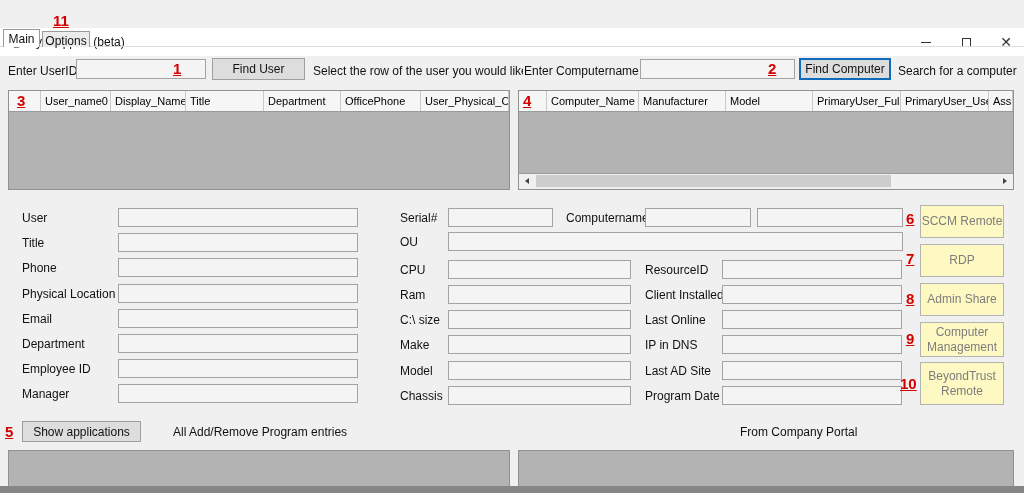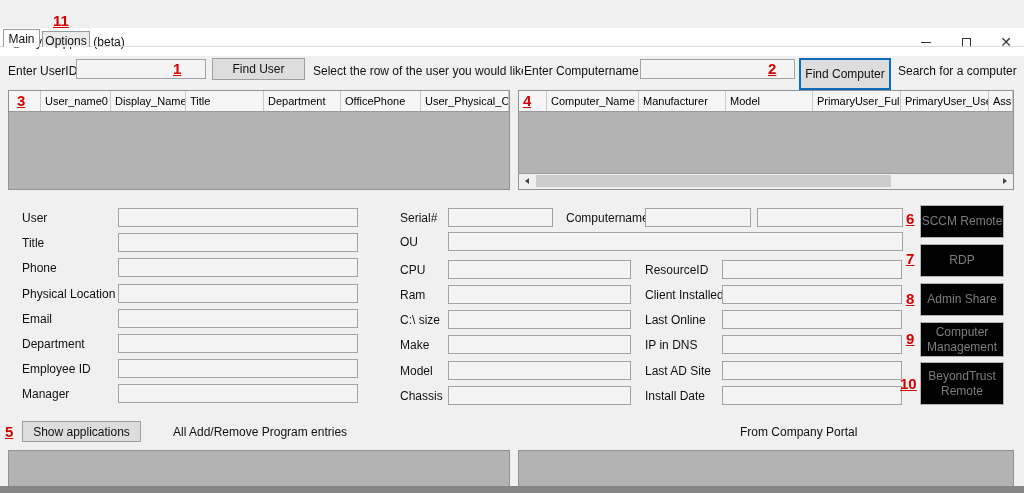--- a/index.html
+++ b/index.html
@@ -24,21 +24,21 @@
        border:1px solid #9b9b9b;border-bottom:none;padding-top:2px;cursor:default;}
   .tab-selected{left:3px;top:29px;width:37px;height:18px;background:#fff;z-index:2;}
   .tab-plain{left:42px;top:31px;width:48px;height:16px;background:#ececec;z-index:1;}
   
   .lbl{position:absolute;font-size:12px;color:#111;white-space:nowrap;}
   .tbox{position:absolute;box-sizing:border-box;height:19px;background:#f4f4f4;border:1px solid #a3a3a3;}
   input.tbox{padding:0 3px;font-size:12px;font-family:"Liberation Sans",sans-serif;height:20px;}
   .btn{position:absolute;box-sizing:border-box;background:#dddddd;border:1px solid #9e9e9e;
        font-size:12px;color:#111;display:flex;align-items:center;justify-content:center;cursor:default;}
   .btn-focus{border:1px solid #0f6cbd;box-shadow:inset 0 0 0 1px #0f6cbd;}
-  .action-btn{position:absolute;box-sizing:border-box;background:#000000;border:1px solid #b3b3b3;
+  .action-btn{position:absolute;box-sizing:border-box;background:#fef9c3;border:1px solid #b3b3b3;
        font-size:12px;color:#7d7d7d;display:flex;align-items:center;justify-content:center;
        text-align:center;line-height:1.25;cursor:default;}
   
   .grid{position:absolute;box-sizing:border-box;background:#b3b3b3;border:1px solid #919191;}
   .grid-header{display:flex;height:20px;background:#f6f6f6;border-bottom:1px solid #9a9a9a;}
   .gh-cell{box-sizing:border-box;border-right:1px solid #c9c9c9;font-size:11px;color:#000;
            padding:4px 3px 4px 4px;white-space:nowrap;overflow:hidden;flex:0 0 auto;}
   .gh-last{flex:1 1 auto;}
   .panel{position:absolute;box-sizing:border-box;background:#b3b3b3;border:1px solid #919191;}
   
@@ -82,21 +82,21 @@
   <div class="tab tab-selected">Main</div>
   <div class="tab tab-plain">Options</div>
 
   <span class="lbl" style="left:8px;top:64px;">Enter UserID</span>
   <input class="tbox" style="left: 76px; top: 59px; width: 130px;" value="">
   <div class="btn" style="left:212px;top:58px;width:93px;height:22px;">Find User</div>
   <span class="lbl" style="left:313px;top:64px;width:210px;overflow:hidden;">Select the row of the user you would like m</span>
 
   <span class="lbl" style="left:524px;top:64px;">Enter Computername</span>
   <input class="tbox" style="left: 640px; top: 59px; width: 155px;" value="">
-  <div class="btn btn-focus" style="left:799px;top:58px;width:92px;height:32px;text-align:right;">Find Computer</div>
+  <div class="btn btn-focus" style="left:799px;top:58px;width:92px;height:22px;text-align:right;">Find Computer</div>
   <span class="lbl" style="left:898px;top:64px;">Search for a computer</span>
 
   <div class="grid" style="left:8px;top:90px;width:502px;height:100px;">
     <div class="grid-header">
       <div class="gh-cell" style="width:32px;"></div>
       <div class="gh-cell" style="width:70px;">User_name0</div>
       <div class="gh-cell" style="width:75px;">Display_Name</div>
       <div class="gh-cell" style="width:78px;">Title</div>
       <div class="gh-cell" style="width:77px;">Department</div>
       <div class="gh-cell" style="width:80px;">OfficePhone</div>
@@ -167,21 +167,21 @@
   <span class="lbl" style="left:645px;top:263px;">ResourceID</span>
   <div class="tbox" style="left:722px;top:260px;width:180px;"></div>
   <span class="lbl" style="left:645px;top:288px;">Client Installed</span>
   <div class="tbox" style="left:722px;top:285px;width:180px;"></div>
   <span class="lbl" style="left:645px;top:313px;">Last Online</span>
   <div class="tbox" style="left:722px;top:310px;width:180px;"></div>
   <span class="lbl" style="left:645px;top:338px;">IP in DNS</span>
   <div class="tbox" style="left:722px;top:335px;width:180px;"></div>
   <span class="lbl" style="left:645px;top:364px;">Last AD Site</span>
   <div class="tbox" style="left:722px;top:361px;width:180px;"></div>
-  <span class="lbl" style="left:645px;top:389px;">Install Date</span>
+  <span class="lbl" style="left:645px;top:389px;">Program Date</span>
   <div class="tbox" style="left:722px;top:386px;width:180px;"></div>
 
   <div class="action-btn" style="left:920px;top:205px;width:84px;height:33px;">SCCM Remote</div>
   <div class="action-btn" style="left:920px;top:244px;width:84px;height:33px;">RDP</div>
   <div class="action-btn" style="left:920px;top:283px;width:84px;height:33px;">Admin Share</div>
   <div class="action-btn" style="left:920px;top:362px;width:84px;height:43px;">BeyondTrust Remote</div>
   <div class="action-btn" style="left:920px;top:322px;width:84px;height:35px;">Computer Management</div>
 
   <div class="btn" style="left:22px;top:421px;width:119px;height:21px;">Show applications</div>
   <span class="lbl" style="left:173px;top:425px;">All Add/Remove Program entries</span>

